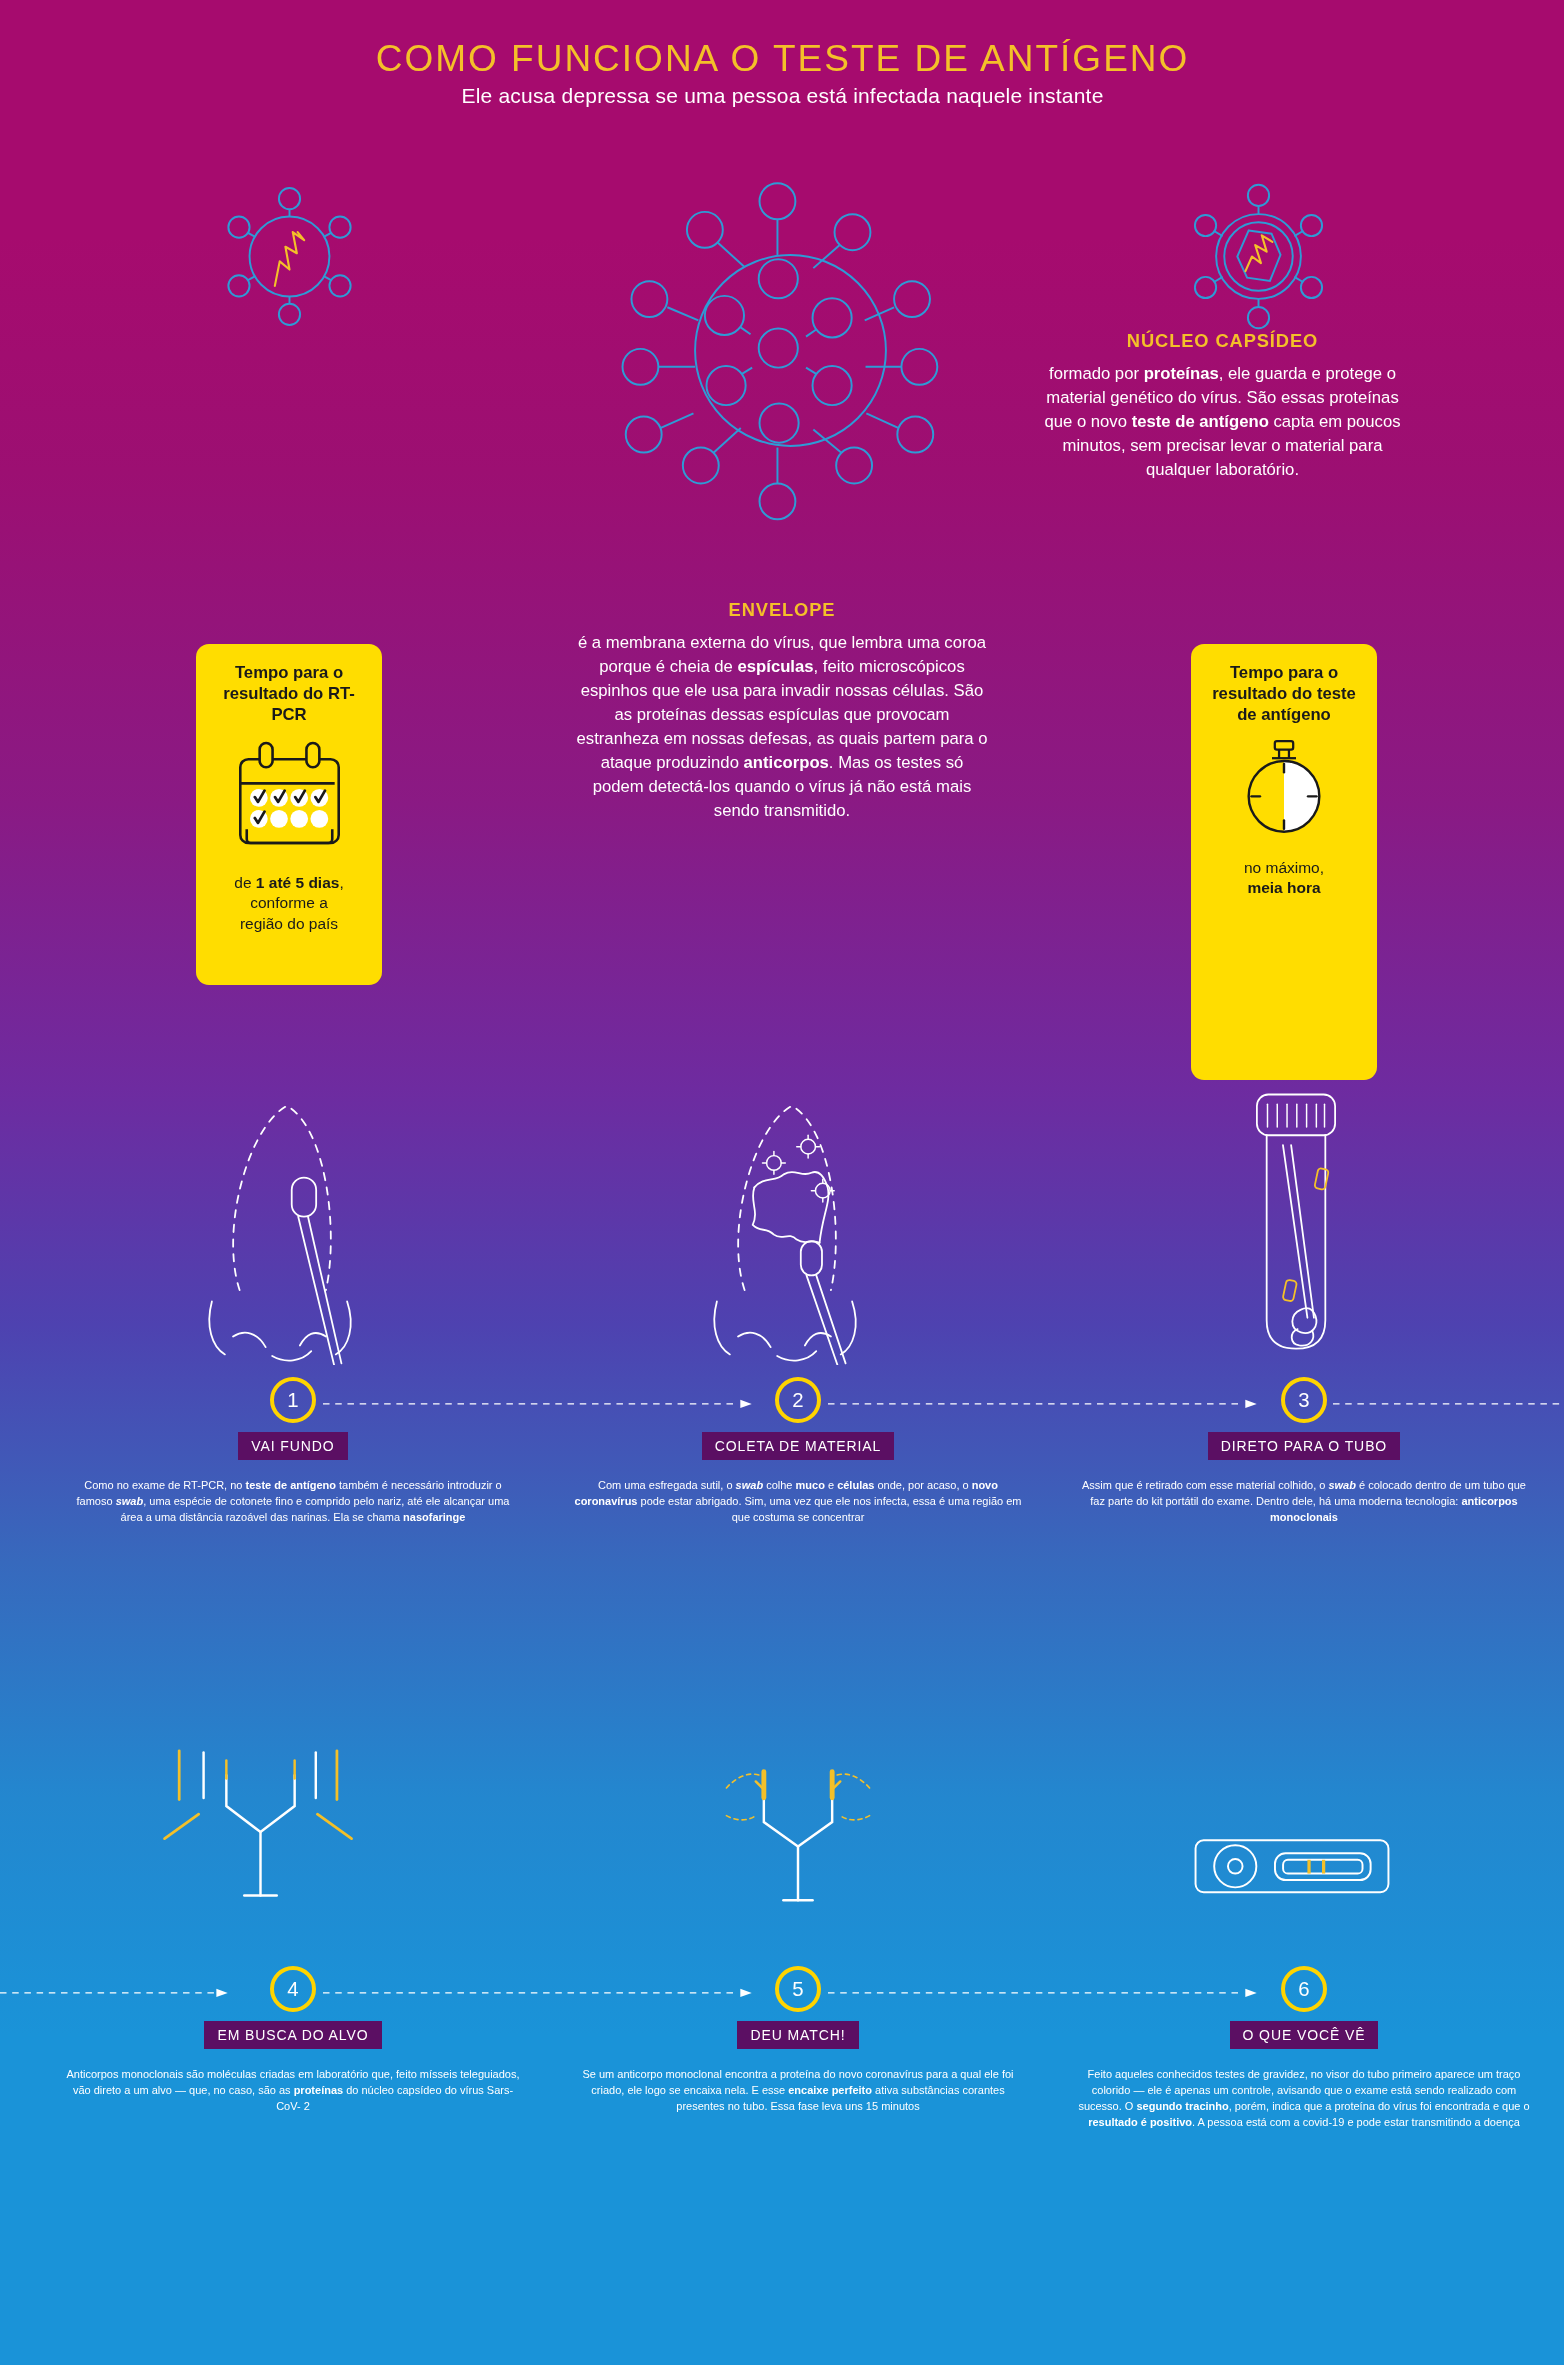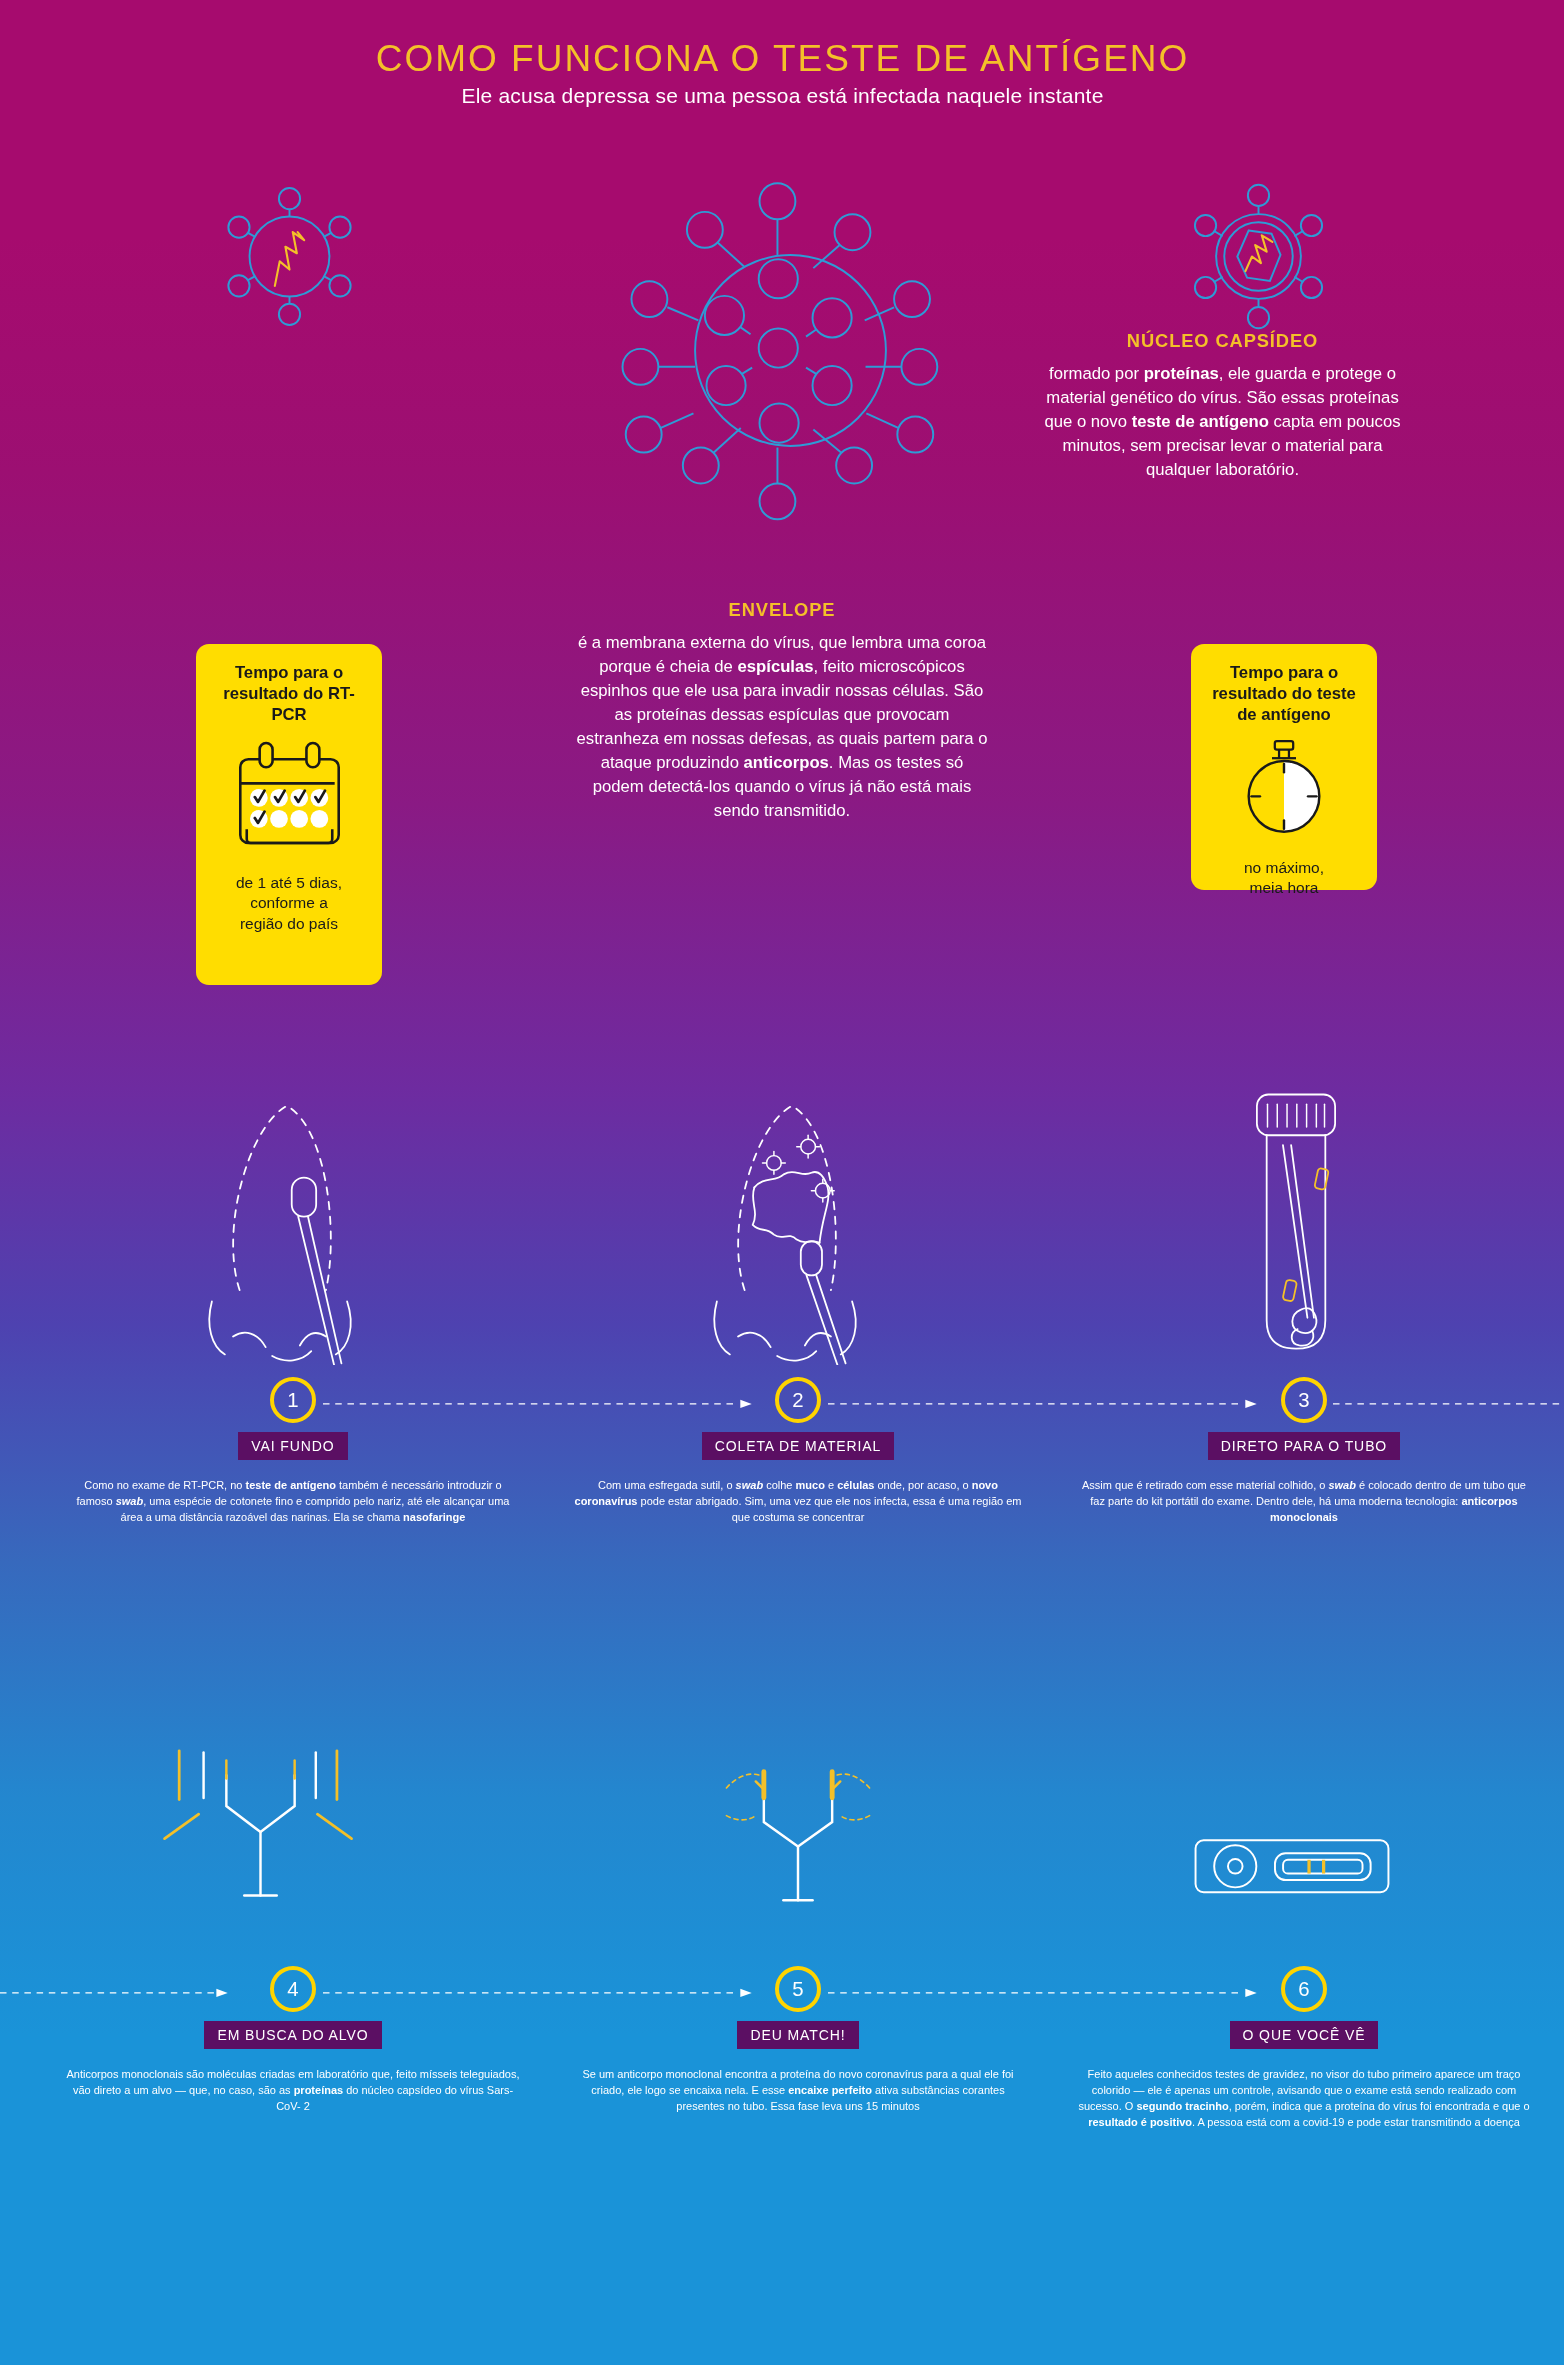--- a/index.html
+++ b/index.html
@@ -76,24 +76,24 @@
   .ycard {
     position: absolute;
     background: #ffdd00;
     border-radius: 13px;
     width: 186px;
     padding: 18px 11.4px 16.3px;
     text-align: center;
     color: #1a1a1a;
   }
   .ycard-left  { left: 196px;  top: 644px; height: 341px; }
-  .ycard-right { left: 1191px; top: 644px; height: 246px; }
+  .ycard-right { left: 1191px; top: 644px; height: 436px; }
   .ycard h3 { font-size: 16.7px; line-height: 1.27; font-weight: bold; }
   .ycard .foot { font-size: 15.5px; line-height: 1.33; font-weight: 300; }
-  .ycard .foot b { font-weight: normal; text-align: center; }
+  .ycard .foot b { font-weight: bold; text-align: center; }
   .ycard .art { display: flex; justify-content: center; align-items: center; }
 
   
   .step { position: absolute; width: 456px; text-align: center; }
   .step-row1 { top: 1377px; }
   .step-row2 { top: 1966px; }
   .col-a { left: 65px; }
   .col-b { left: 570px; }
   .col-c { left: 1076px; }
 

